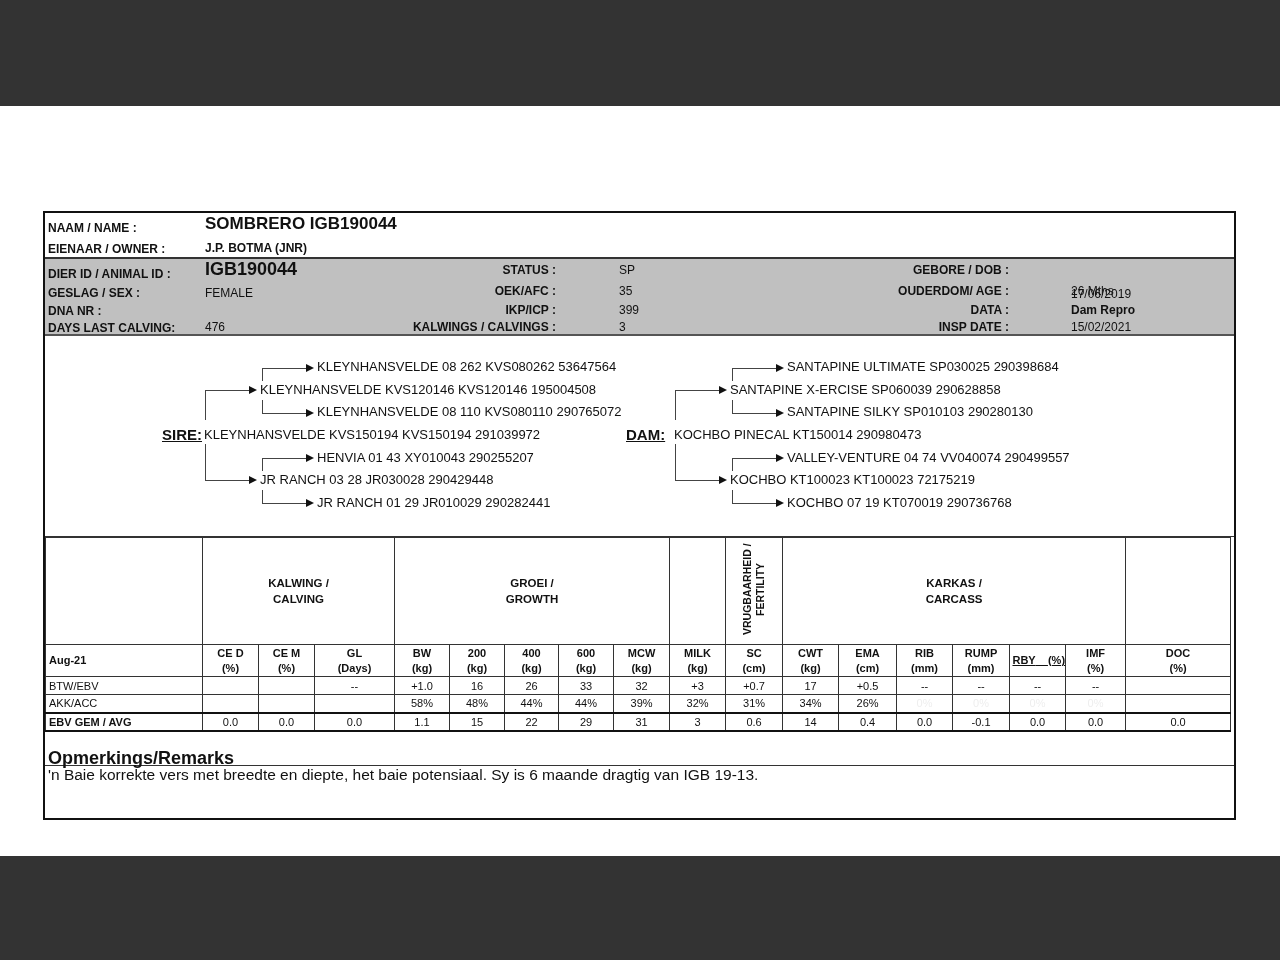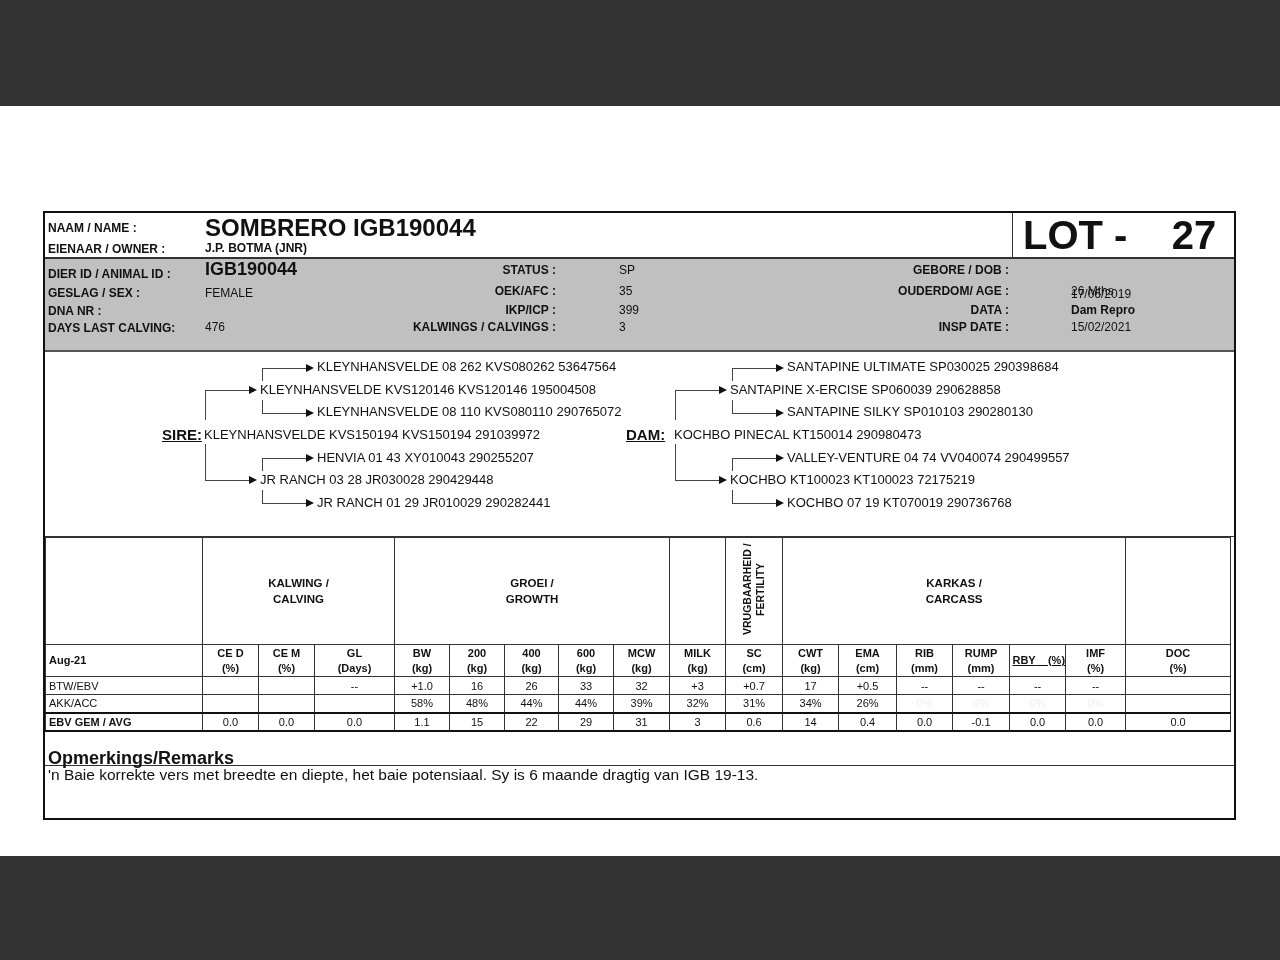--- a/index.html
+++ b/index.html
@@ -10,25 +10,25 @@
 
   .card { position: absolute; left: 43px; top: 211px; width: 1193px; height: 609px; border: 2px solid #111; background: #fff; }
 
   
   .hdr-white { position: absolute; left: 0; top: 0; width: 1189px; height: 46px; border-bottom: 2px solid #333; }
   .lot-box { position: absolute; left: 967px; top: 0; width: 222px; height: 46px; border-left: 1.5px solid #333; }
   .lot-text { position: absolute; left: 10px; top: 0px; font-size: 40px; font-weight: bold; letter-spacing: 0px; white-space: pre; line-height: 44px; }
 
   .lbl { position: absolute; font-size: 12px; font-weight: bold; white-space: nowrap; }
   .val { position: absolute; font-size: 12px; white-space: nowrap; }
-  .big { position: absolute; font-size: 24px; font-weight: bold; white-space: nowrap; }
+  .big { position: absolute; font-size: 17px; font-weight: bold; white-space: nowrap; }
   .owner { position: absolute; font-size: 12px; font-weight: bold; white-space: nowrap; }
 
   
-  .hdr-grey { position: absolute; left: 0; top: 46px; width: 1189px; height: 93px; background: #c0c0c0; border-bottom: 2px solid #555; }
+  .hdr-grey { position: absolute; left: 0; top: 46px; width: 1189px; height: 77px; background: #c0c0c0; border-bottom: 2px solid #555; }
   .rlbl { position: absolute; font-size: 12px; font-weight: bold; white-space: nowrap; text-align: right; }
 
   
   .ped { position: absolute; left: 0; top: 125px; width: 1189px; height: 199px; border-bottom: 1.5px solid #333; }
   .pname { position: absolute; font-size: 13px; white-space: nowrap; }
   .pbig { position: absolute; font-size: 15px; font-weight: bold; text-decoration: underline; white-space: nowrap; }
   .ln { position: absolute; background: #444; }
   .arrow { position: absolute; width: 0; height: 0; border-top: 4px solid transparent; border-bottom: 4px solid transparent; border-left: 8px solid #111; }
 
   
@@ -53,23 +53,20 @@
 
 <div class="bar-top"></div>
 
 <div class="card">
 
   <div class="hdr-white">
     <span class="lbl" style="left:3px; top:8px;">NAAM / NAME :</span>
     <span class="big" style="left:160px; top:1px;">SOMBRERO IGB190044</span>
     <span class="lbl" style="left:3px; top:29px;">EIENAAR / OWNER :</span>
     <span class="owner" style="left:160px; top:28px;">J.P. BOTMA (JNR)</span>
-    <div class="lot-box">
-      <span class="lot-text">LOT -    27</span>
-    </div>
   </div>
 
   <div class="hdr-grey">
     <span class="lbl" style="left:3px; top:8px;">DIER ID / ANIMAL ID :</span>
     <span class="big" style="left:160px; top:0px; font-size:18px;">IGB190044</span>
     <span class="lbl" style="left:3px; top:27px;">GESLAG / SEX :</span>
     <span class="val" style="left:160px; top:27px;">FEMALE</span>
     <span class="lbl" style="left:3px; top:45px;">DNA NR :</span>
     <span class="val" style="left:160px; top:45px;"></span>
     <span class="lbl" style="left:3px; top:62px;">DAYS LAST CALVING:</span>

